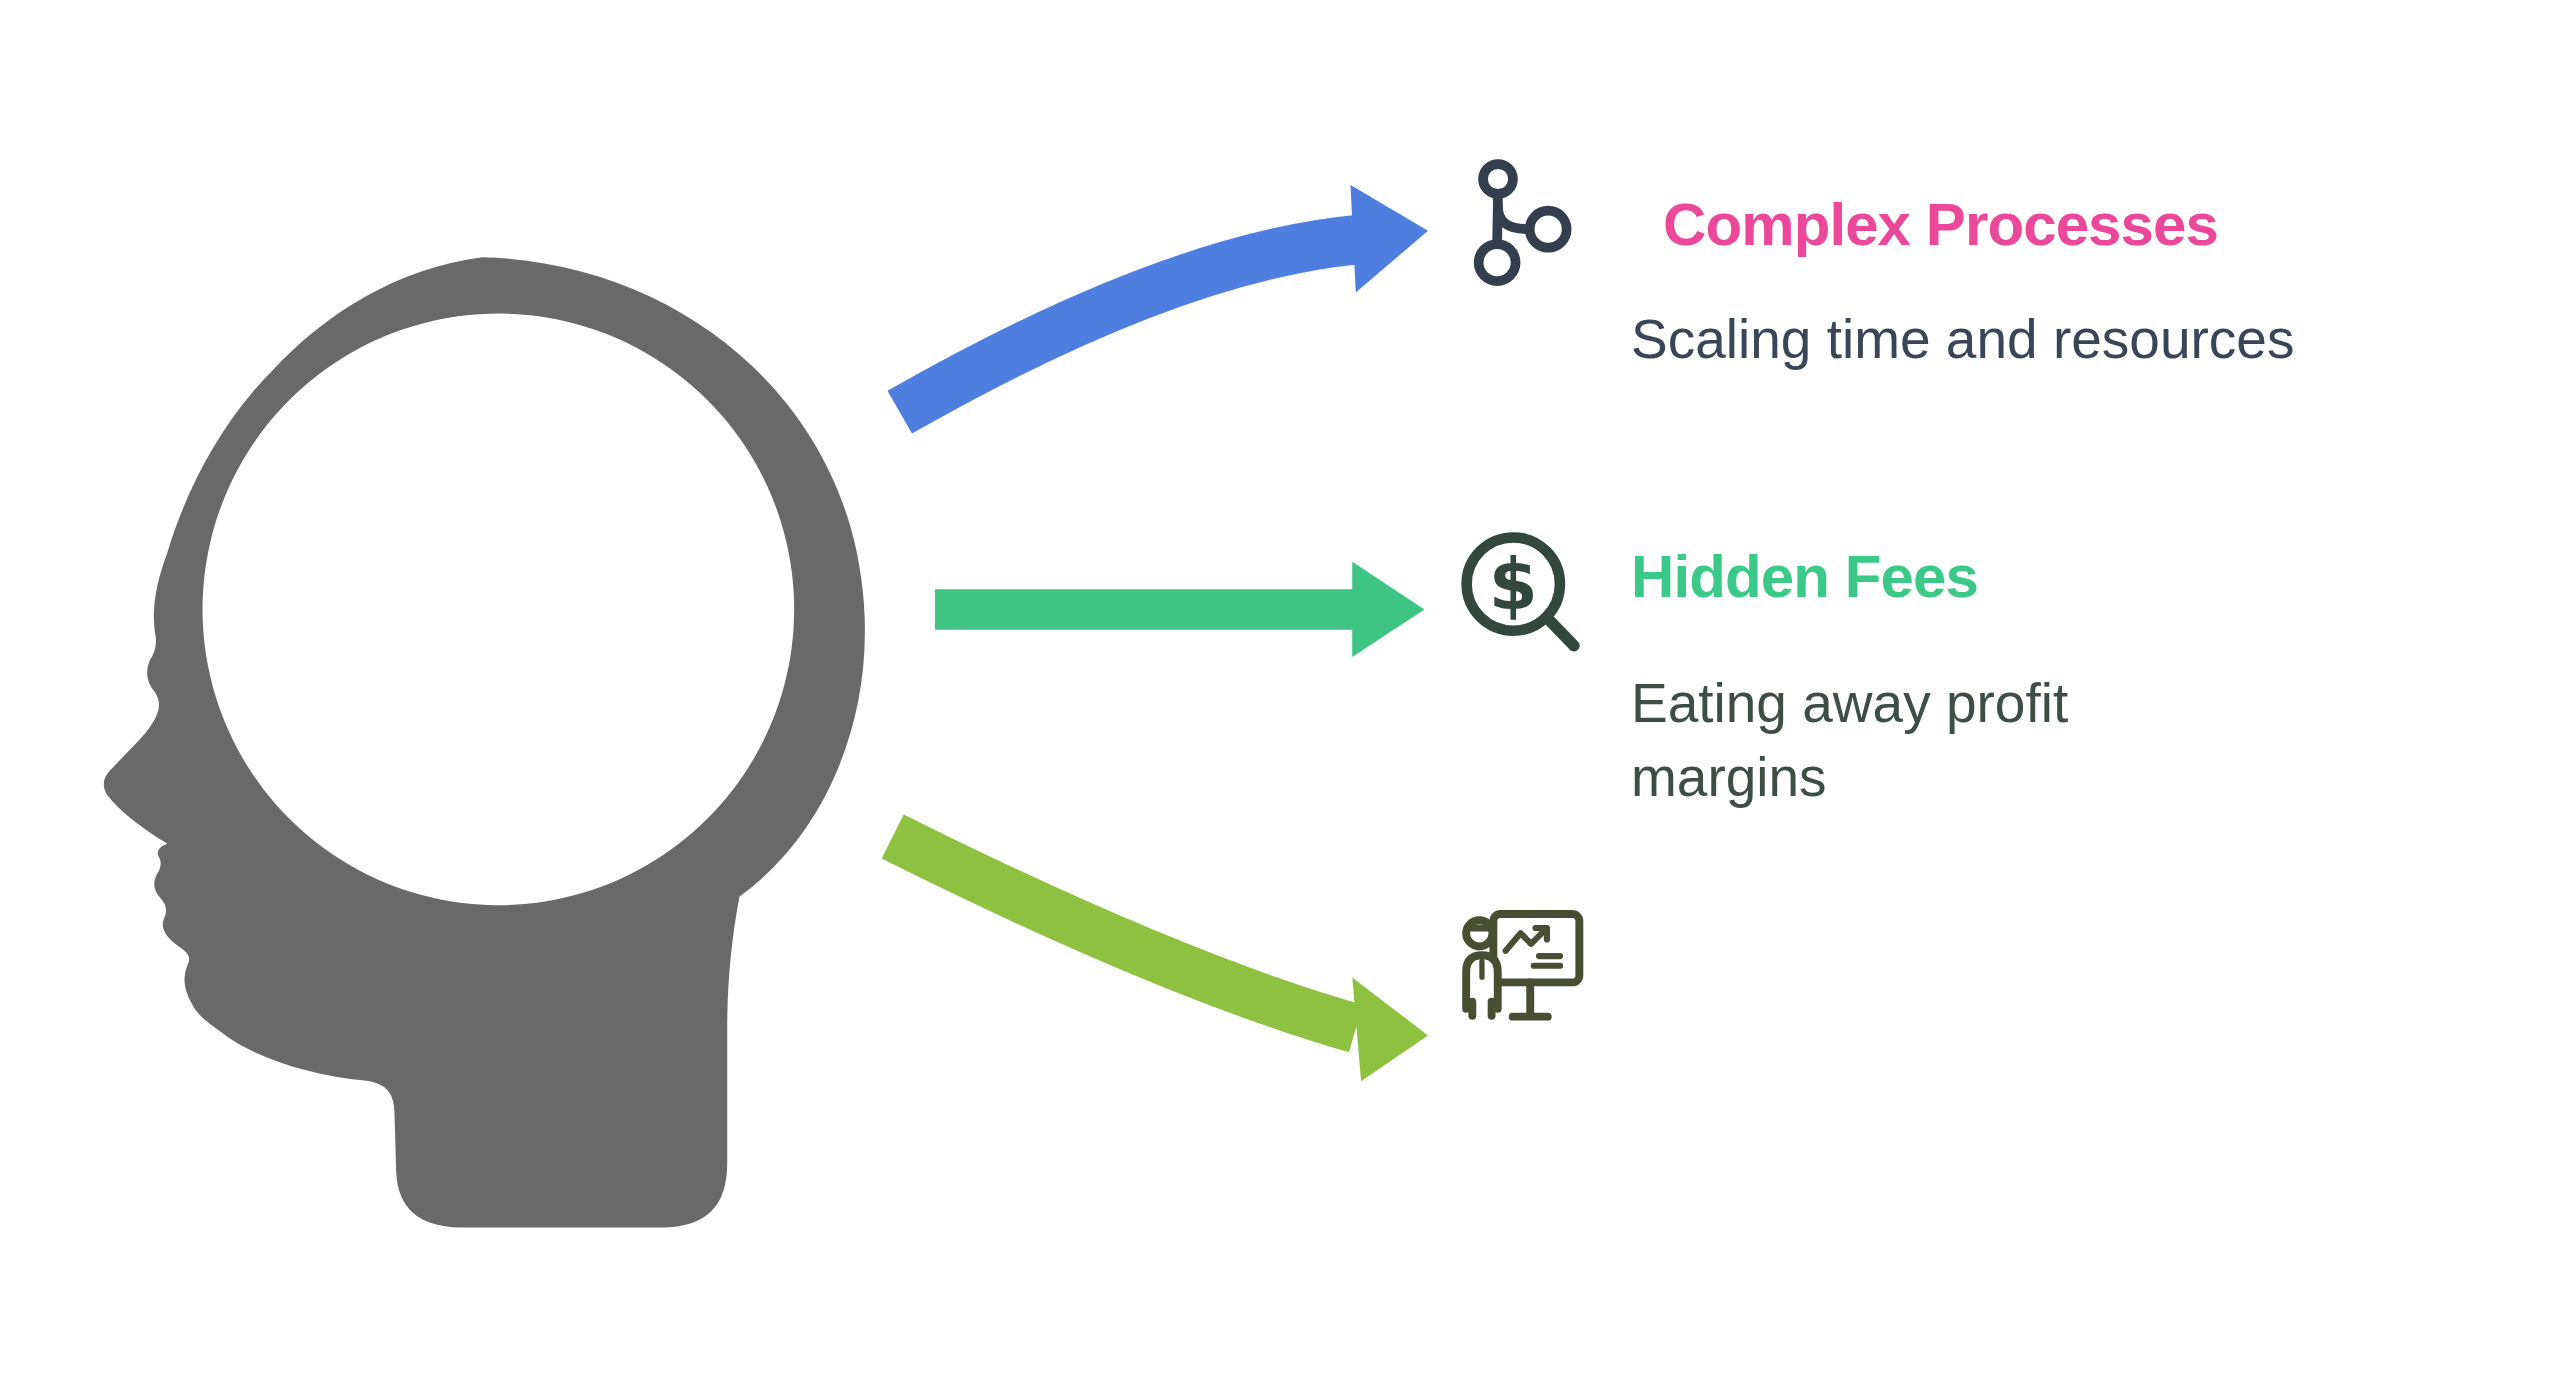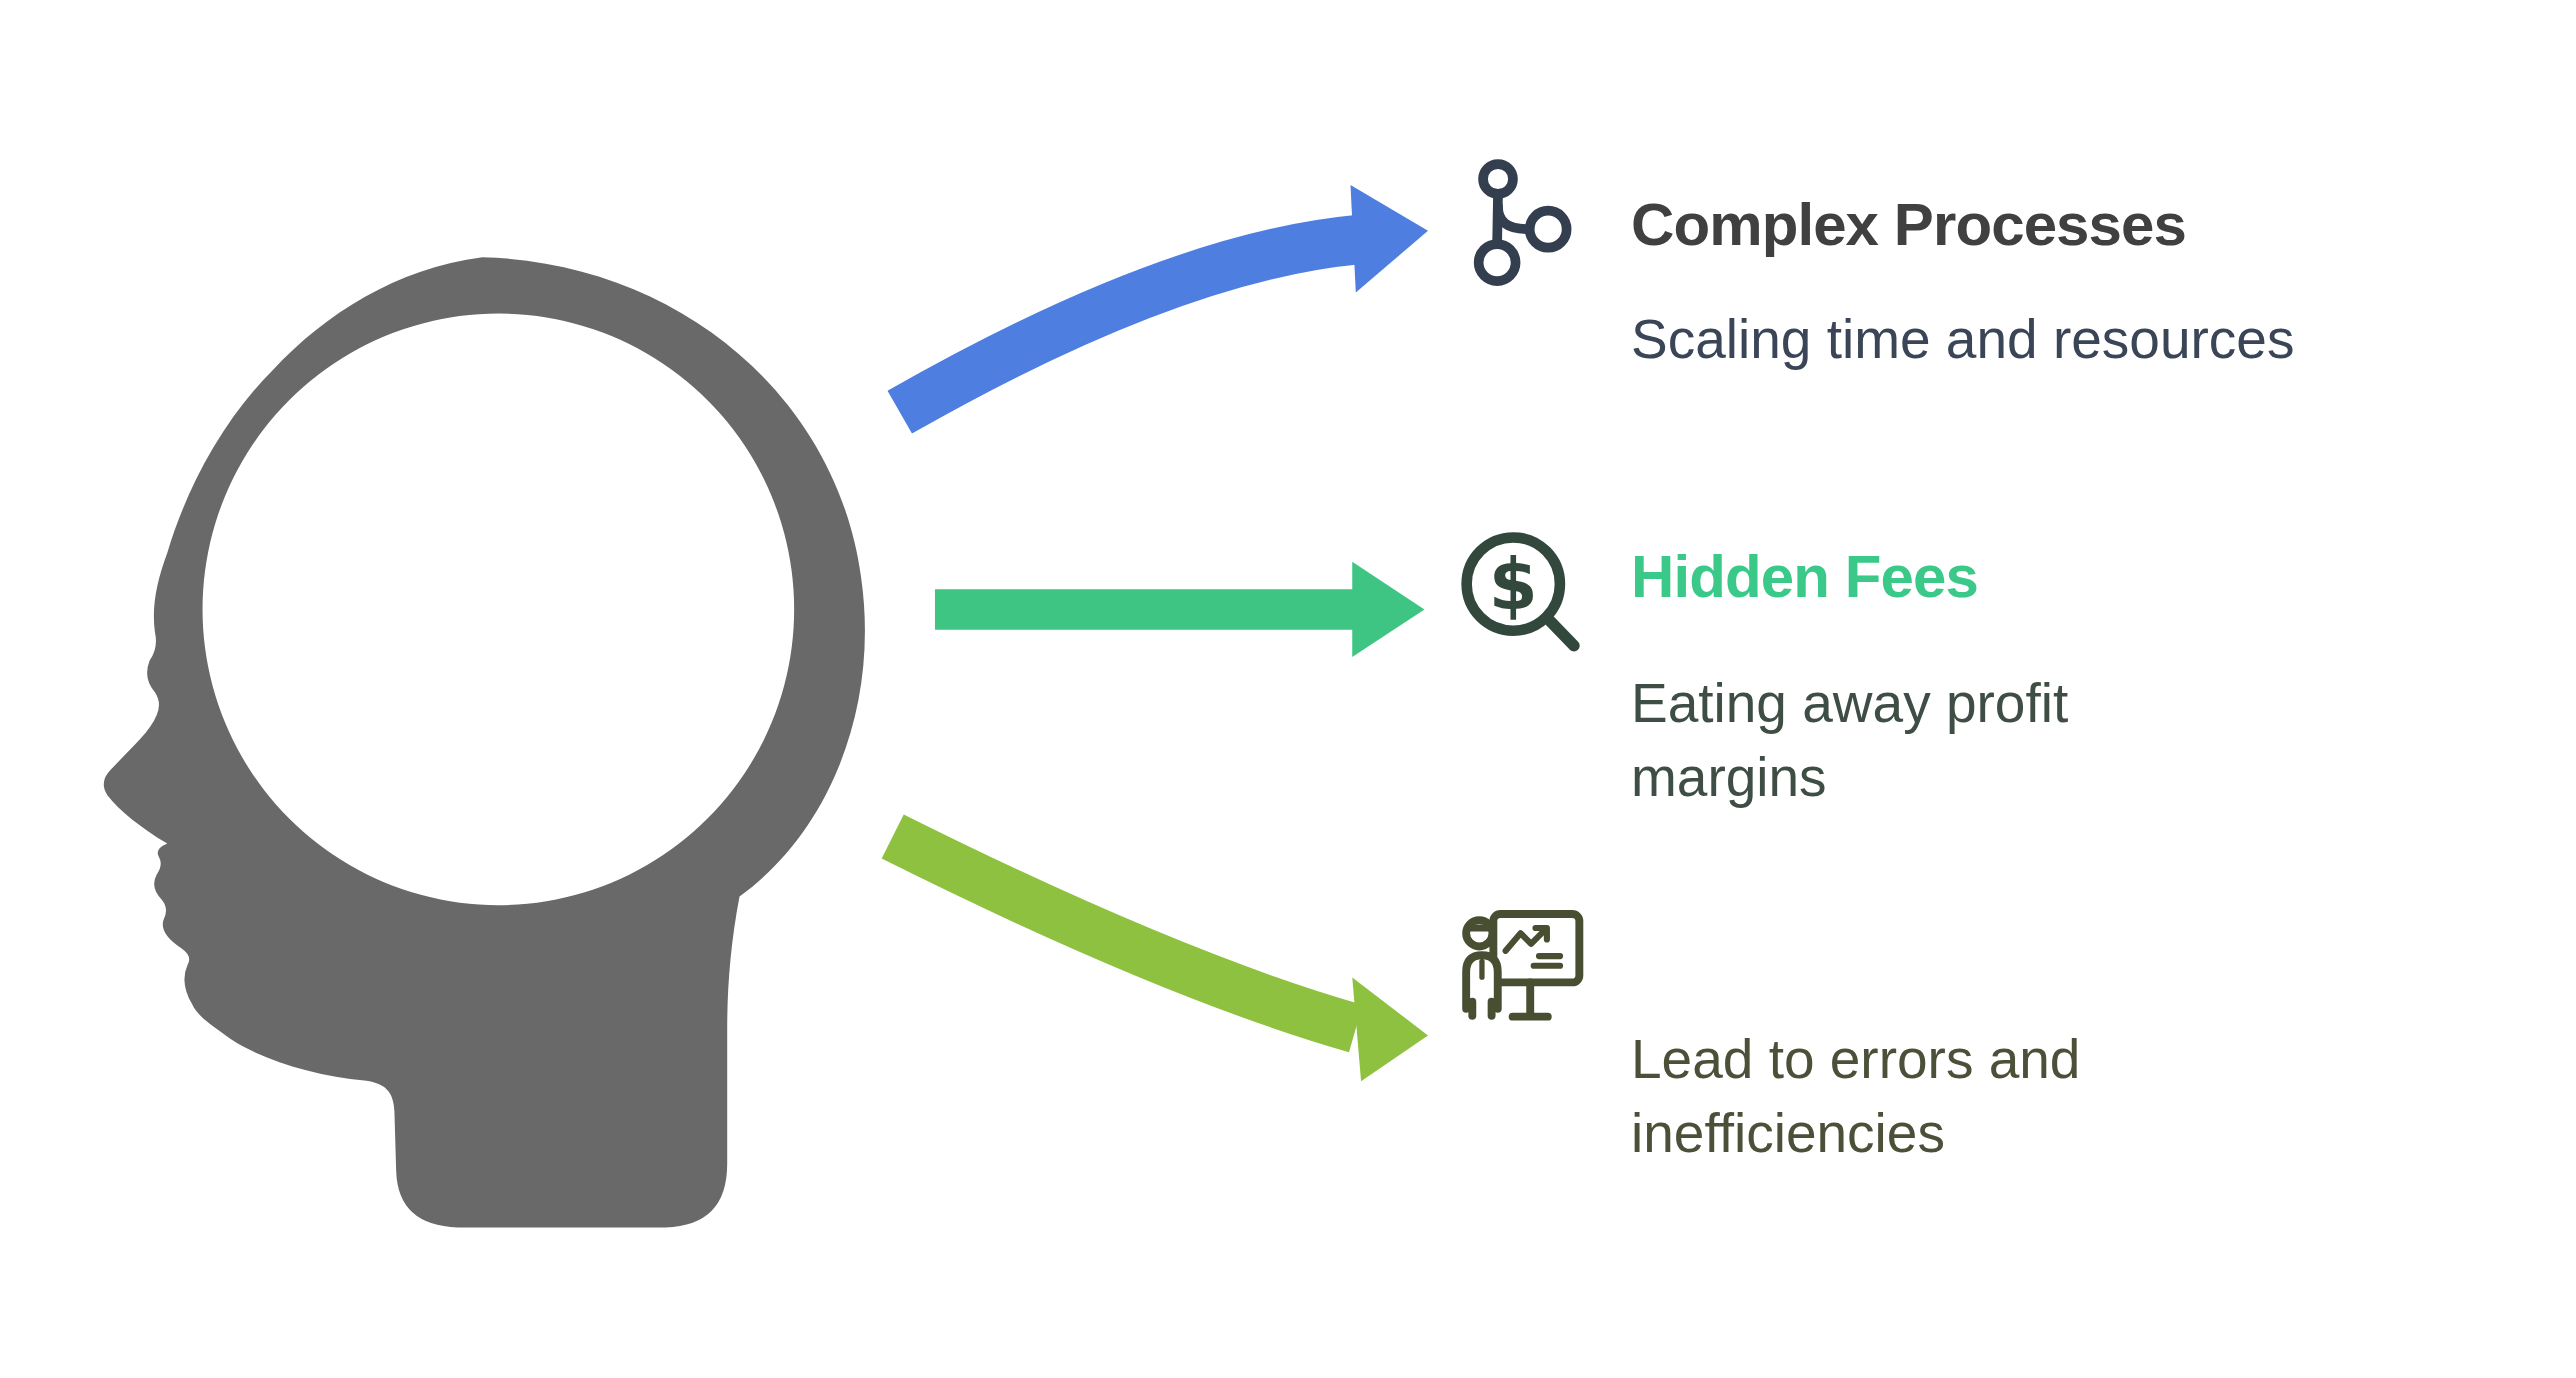--- a/index.html
+++ b/index.html
@@ -106,21 +106,21 @@
 
   <svg class="abs" style="left:1467px;top:157px" width="106" height="132" viewBox="0 0 120 150">
     <g stroke="#333e4e" stroke-width="11" fill="none" stroke-linecap="round">
       <circle cx="35" cy="25" r="17"></circle>
       <circle cx="34" cy="120" r="21"></circle>
       <circle cx="92" cy="82" r="21"></circle>
       <line x1="35" y1="42" x2="34" y2="99"></line>
       <path d="M35 56 C 35 74, 46 82, 69 82"></path>
     </g>
   </svg>
-  <div class="item-title" id="title-1" style="color: #404040;">Complex Processes</div>
+  <div class="item-title" id="title-1" style="color: #ec4899; margin-left: 32px;">Complex Processes</div>
   <div class="item-desc" id="desc-1" style="color: rgb(58, 69, 87);">Scaling time and resources</div>
 
   <svg class="abs" style="left:1455px;top:526px" width="128" height="132" viewBox="0 0 145 150">
     <g stroke="#33483d" fill="none" stroke-linecap="round">
       <circle cx="66" cy="66" r="53" stroke-width="12"></circle>
       <line x1="104" y1="104" x2="135" y2="136" stroke-width="13"></line>
     </g>
     <text x="66" y="94" text-anchor="middle" font-family="DejaVu Sans, sans-serif" font-size="80" font-weight="600" fill="#33483d">$</text>
   </svg>
   <div class="item-title" id="title-2" style="color: rgb(59, 201, 138);">Hidden Fees</div>
@@ -141,17 +141,15 @@
 
     <path d="M15 118 L15 76 Q15 57 33 57 Q51 57 51 76 L51 118" fill="#ffffff" stroke="#474e31" stroke-width="9" stroke-linecap="round" stroke-linejoin="round"></path>
     <g stroke="#474e31" stroke-linecap="round">
       <line x1="22" y1="110" x2="22" y2="126" stroke-width="9"></line>
       <line x1="44" y1="110" x2="44" y2="126" stroke-width="9"></line>
       <line x1="33" y1="64" x2="33" y2="82" stroke-width="6"></line>
     </g>
     <circle cx="30" cy="32" r="15" fill="#ffffff" stroke="#474e31" stroke-width="9"></circle>
     <line x1="17" y1="26" x2="43" y2="26" stroke="#474e31" stroke-width="8"></line>
   </svg>
-  <div class="item-desc" id="desc-3" style="color: rgb(75, 81, 56);">Lead to errors and
-inefficiencies</div>
 
 </div>
 
 
 </body></html>

